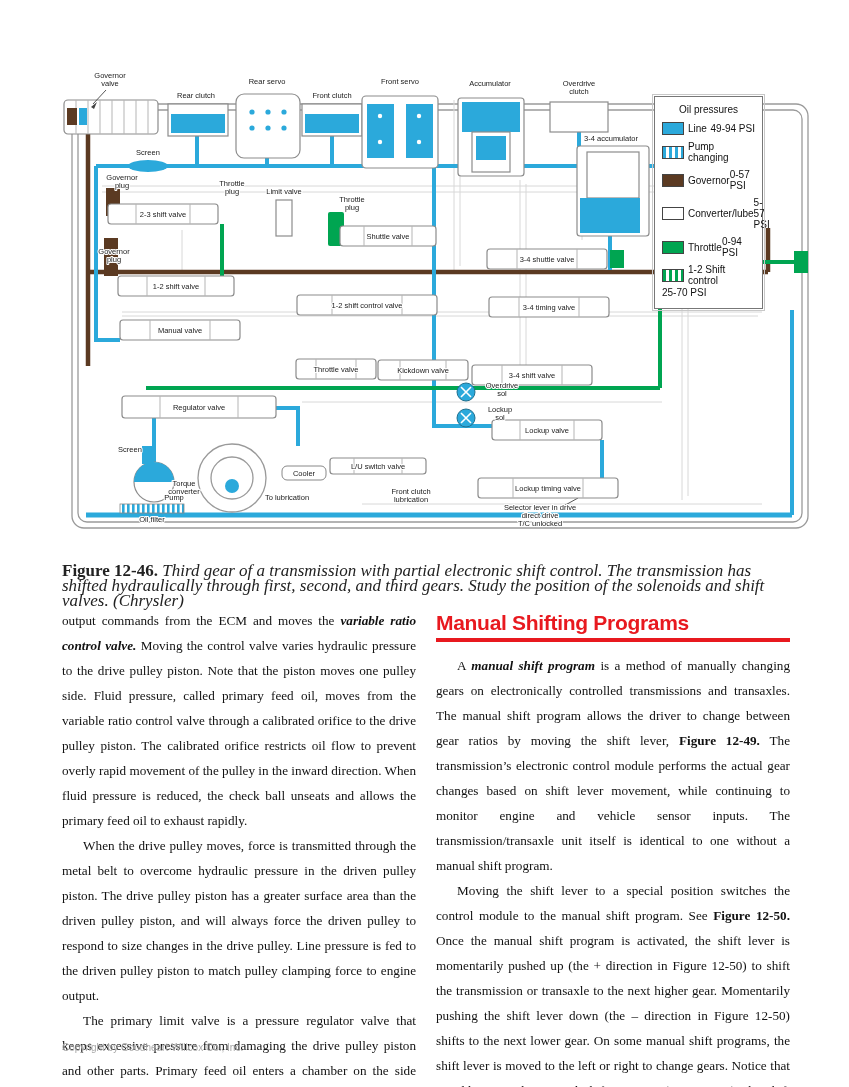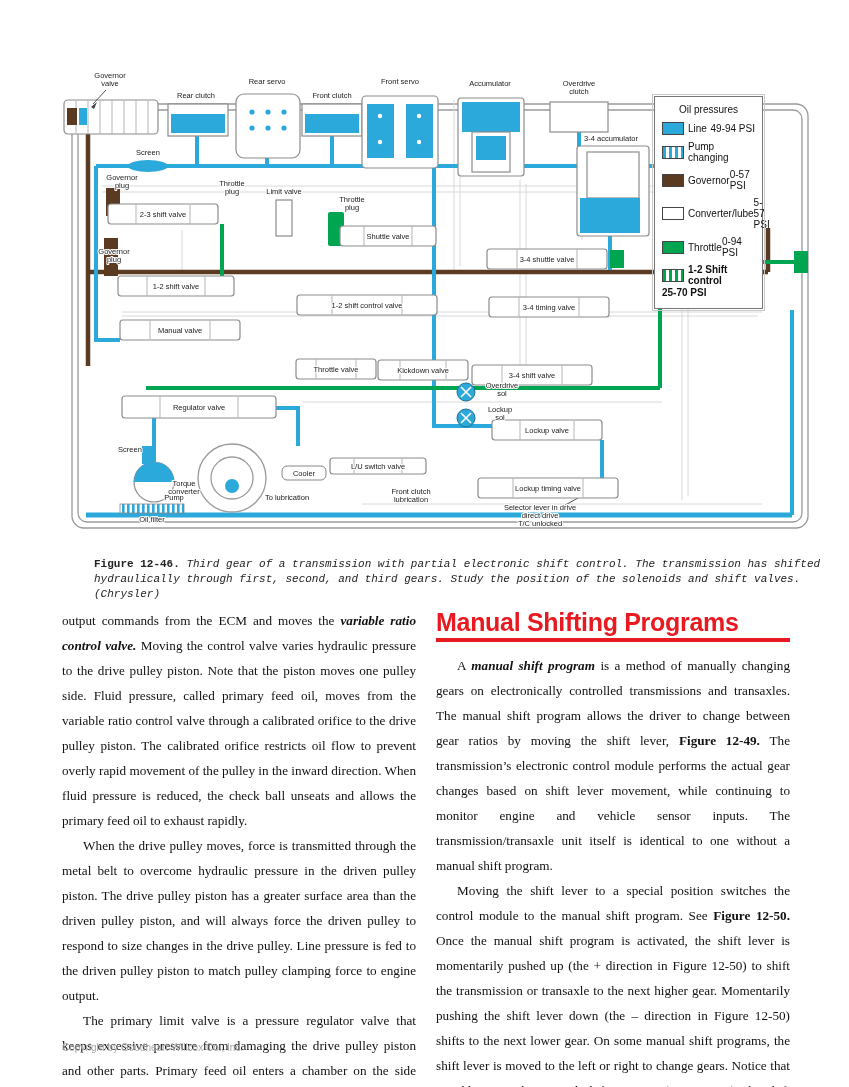--- a/index.html
+++ b/index.html
@@ -33,45 +33,45 @@
   .leader{stroke:#444;stroke-width:0.9;fill:none;}
   .cooler-box{fill:#fff;stroke:#888;stroke-width:1;}
   .dlabel{font-family:"Liberation Sans",sans-serif;font-size:7.5px;fill:#1a1a1a;
           text-anchor:middle;paint-order:stroke;stroke:#fff;stroke-width:2.2px;stroke-linejoin:round;}
   
   .legend{position:absolute;left:592px;top:26px;width:109px;box-sizing:border-box;background:#fff;
           border:1px solid #777;outline:1px solid #c8c8c8;outline-offset:1px;
           padding:7px 7px 4px;font-family:"Liberation Sans",sans-serif;}
   .legend-title{text-align:center;font-size:10px;color:#111;margin-bottom:7px;}
   .legend-row{display:flex;align-items:center;margin-bottom:6px;font-size:10px;color:#111;}
-  .legend-row.wrap{flex-wrap:wrap;font-weight:bold;}
+  .legend-row.wrap{flex-wrap:wrap;}
   .swatch{width:22px;height:13px;border:1px solid #444;margin-right:4px;flex:none;box-sizing:border-box;}
   .sw-blue{background:var(--line-blue);}
   .sw-blue-str{background:repeating-linear-gradient(90deg,var(--line-blue) 0 3px,#fff 3px 6px);}
   .sw-brown{background:var(--governor-brown);}
   .sw-white{background:#fff;}
   .sw-green{background:var(--throttle-green);}
   .sw-green-str{background:repeating-linear-gradient(90deg,var(--throttle-green) 0 3px,#fff 3px 6px);}
   .legend-label{flex:1;}
   .legend-row.wrap .legend-psi{width:100%;text-align:left;margin-top:1px;}
   
   .caption{position:absolute;left:62px;top:546px;width:728px;
-           font-family:Liberation Mono, monospace;font-size:11px;line-height:15px;
-           color:#222;font-style:italic;margin-left:32px;}
+           font-family:Liberation Serif, serif;font-size:17px;line-height:15px;
+           color:#222;font-style:italic;}
   .caption .run-b{font-style:normal;font-weight:bold;}
   
   .columns{position:absolute;left:62px;top:608px;width:728px;display:flex;gap:20px;}
   .col{width:354px;font-size:13.2px;line-height:25px;text-align:justify;}
   .col p{margin:0;text-indent:1.6em;}
   #col-left p:first-child{text-indent:0;}
   .run-b{font-weight:bold;}
   .run-i{font-style:italic;}
   .run-bi{font-weight:bold;font-style:italic;}
   .col h2{font-family:"Liberation Sans",sans-serif;color:var(--heading-red);
-          font-size:25px;letter-spacing:-0.3px;margin:2px 0 3px;}
+          font-size:21px;letter-spacing:-0.3px;margin:2px 0 3px;}
   .rule{height:3.5px;background:var(--heading-red);margin-bottom:11px;}
   
   .footer{position:absolute;left:62px;top:1042px;font-family:"Liberation Sans",sans-serif;
           font-size:10px;color:#a8a8a8;}
 </style>
 </head>
 <body>
 
 <div class="page">
 

